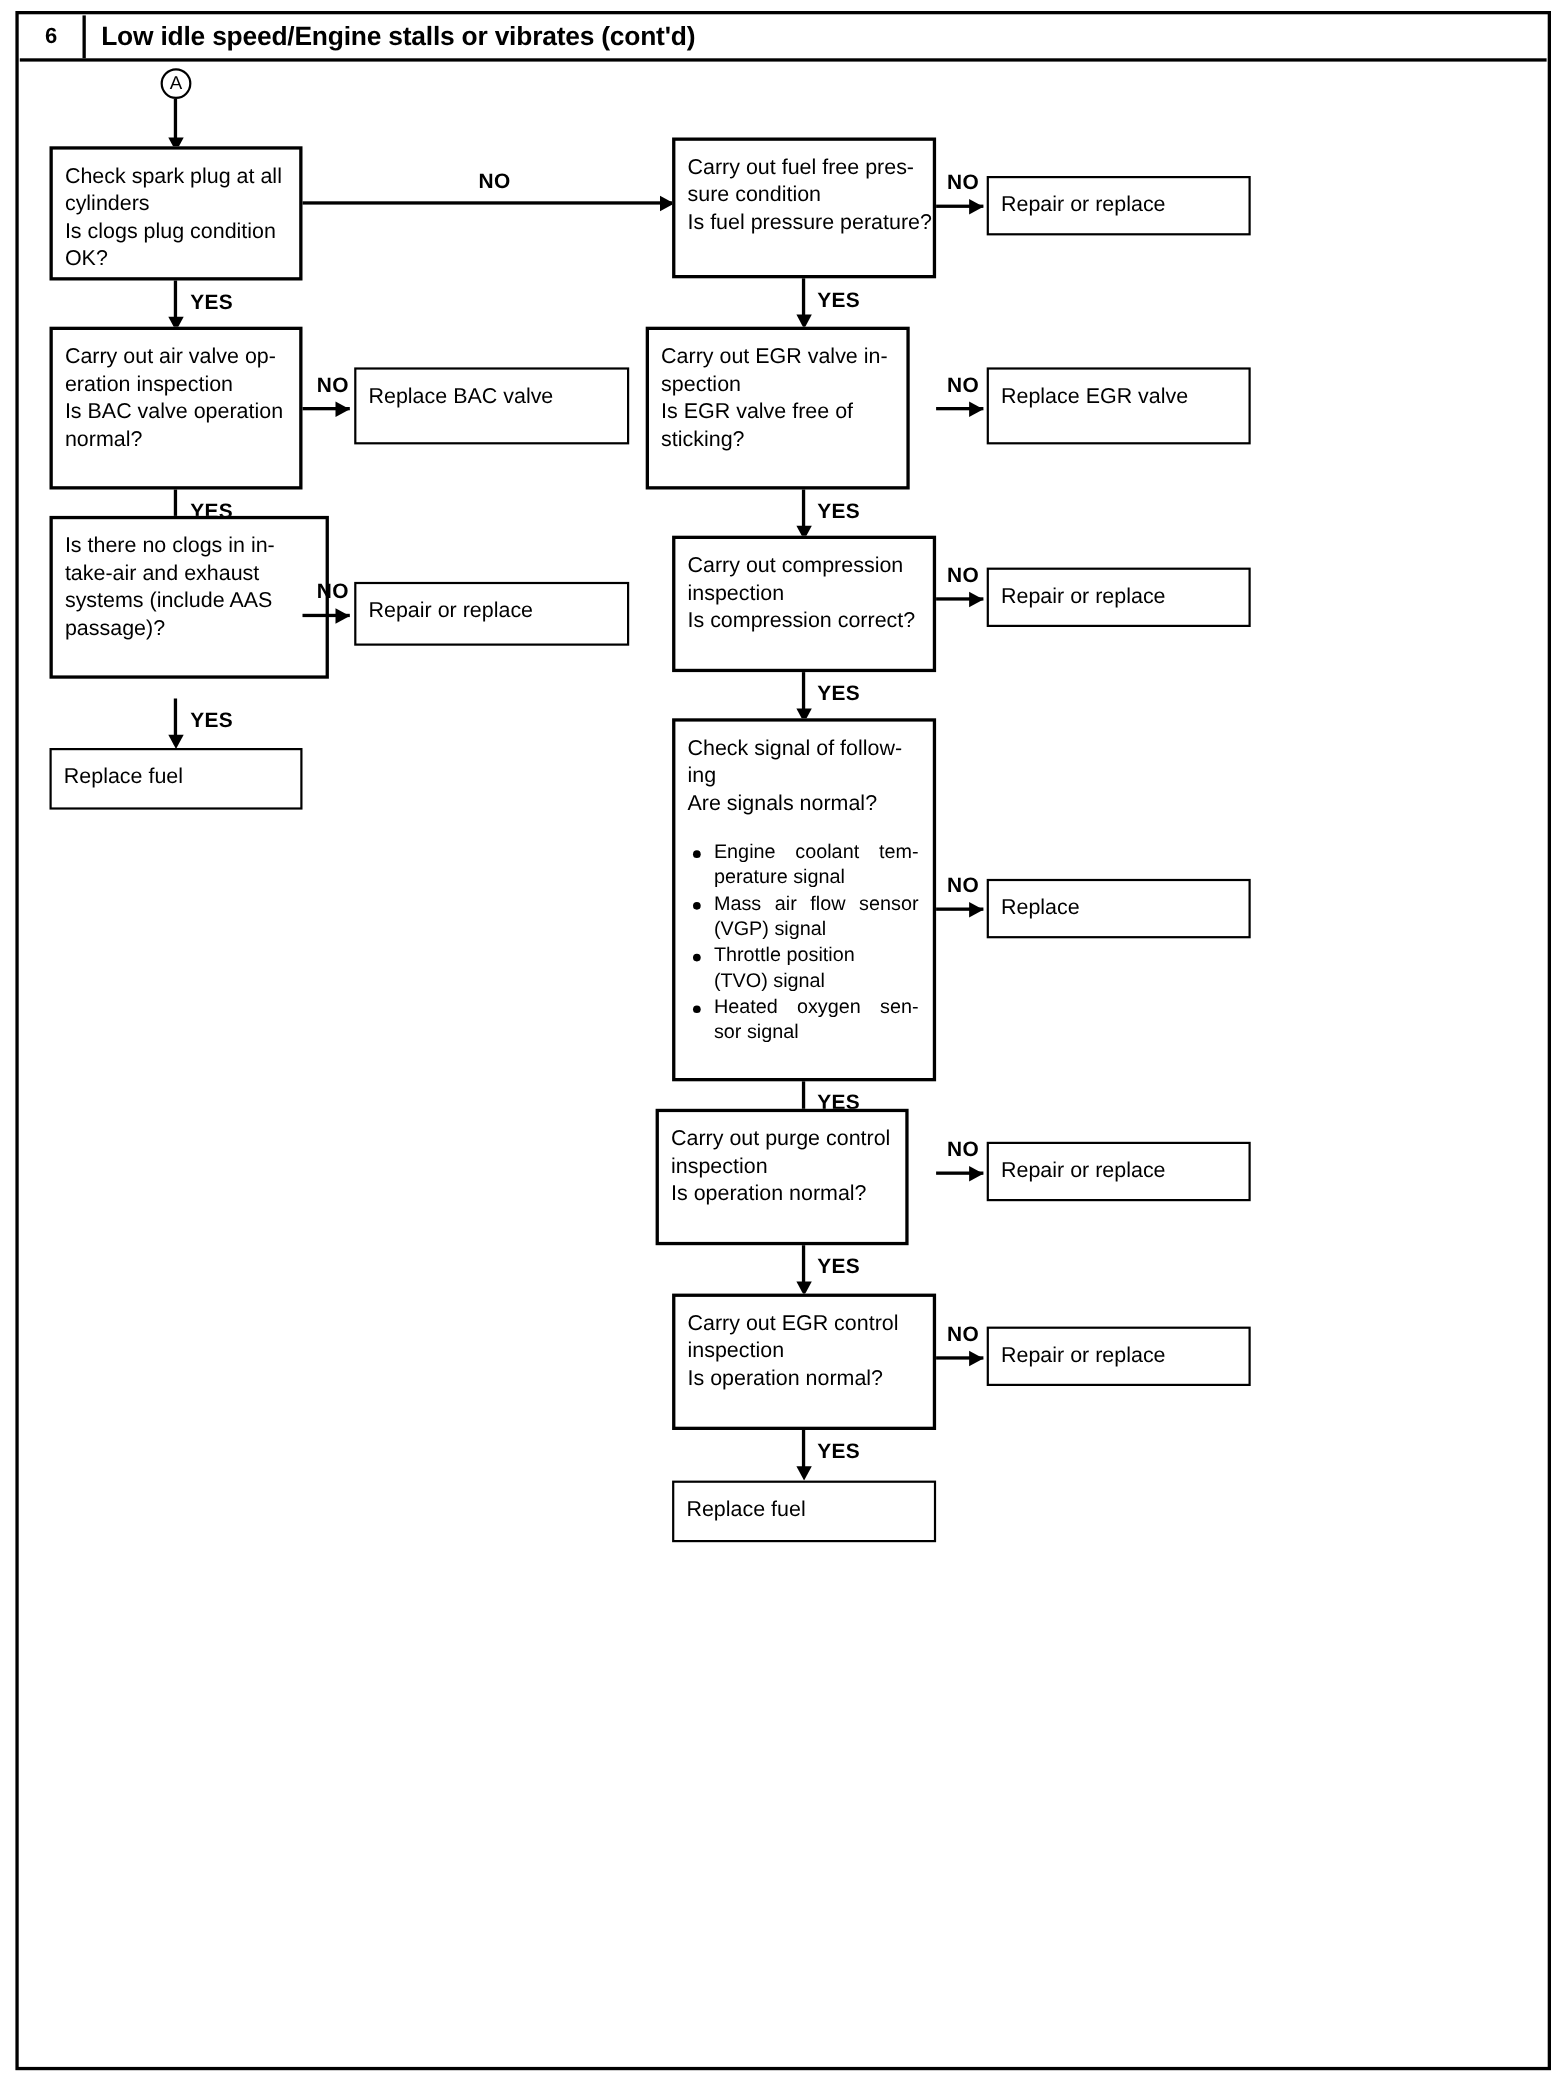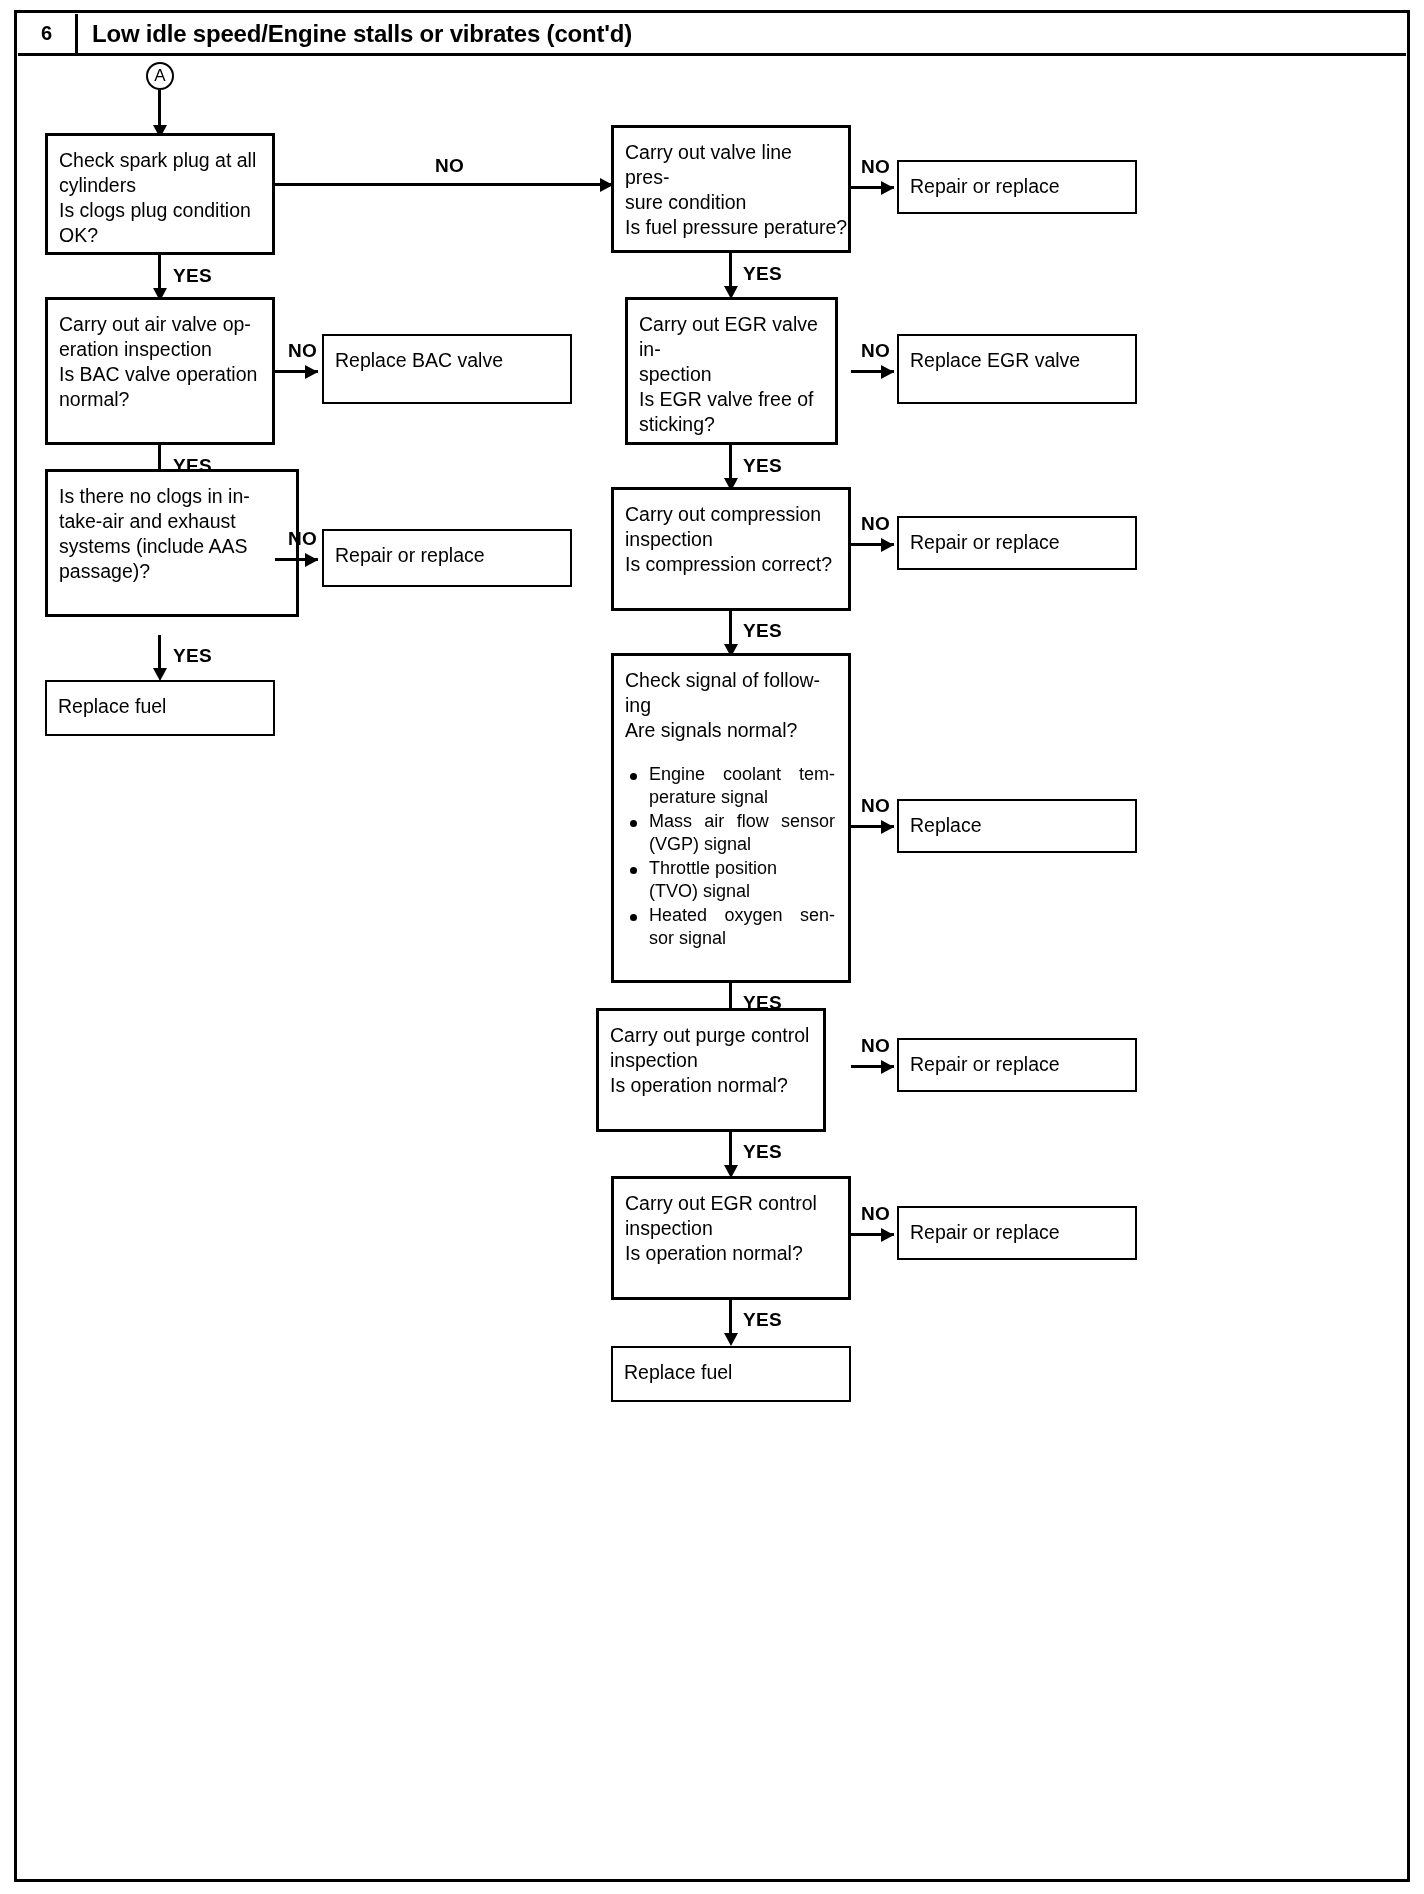--- a/index.html
+++ b/index.html
@@ -249,38 +249,38 @@
 
     <div class="vline" style="left:158px; top:635px; height:42px;"></div>
     <div class="arrow-down" style="left:153px; top:668px;"></div>
     <div class="elabel" style="left:173px; top:645px;">YES</div>
 
     <div class="box thin" style="left:45px; top:680px; width:230px; height:56px;">
       <span class="ln">Replace fuel</span>
     </div>
 
     <div class="box" style="left:611px; top:125px; width:240px; height:128px;">
-      <span class="just">Carry out valve line pres-</span>
+      <span class="just">Carry out fuel free pres-</span>
       <span class="ln">sure condition</span>
       <span class="ln">Is fuel pressure perature?</span>
     </div>
 
     <div class="hline" style="left:851px; top:186px; width:43px;"></div>
     <div class="arrow-right" style="left:881px; top:181px;"></div>
     <div class="elabel" style="left:861px; top:156px;">NO</div>
 
     <div class="box thin" style="left:897px; top:160px; width:240px; height:54px;">
       <span class="ln">Repair or replace</span>
     </div>
 
     <div class="vline" style="left:729px; top:253px; height:42px;"></div>
     <div class="arrow-down" style="left:724px; top:286px;"></div>
     <div class="elabel" style="left:743px; top:263px;">YES</div>
 
-    <div class="box" style="left:625px; top:297px; width:213px; height:148px;">
+    <div class="box" style="left:587px; top:297px; width:240px; height:148px;">
       <span class="just">Carry out EGR valve in-</span>
       <span class="ln">spection</span>
       <span class="just">Is EGR valve free of</span>
       <span class="ln">sticking?</span>
     </div>
 
     <div class="hline" style="left:851px; top:370px; width:43px;"></div>
     <div class="arrow-right" style="left:881px; top:365px;"></div>
     <div class="elabel" style="left:861px; top:340px;">NO</div>
 

